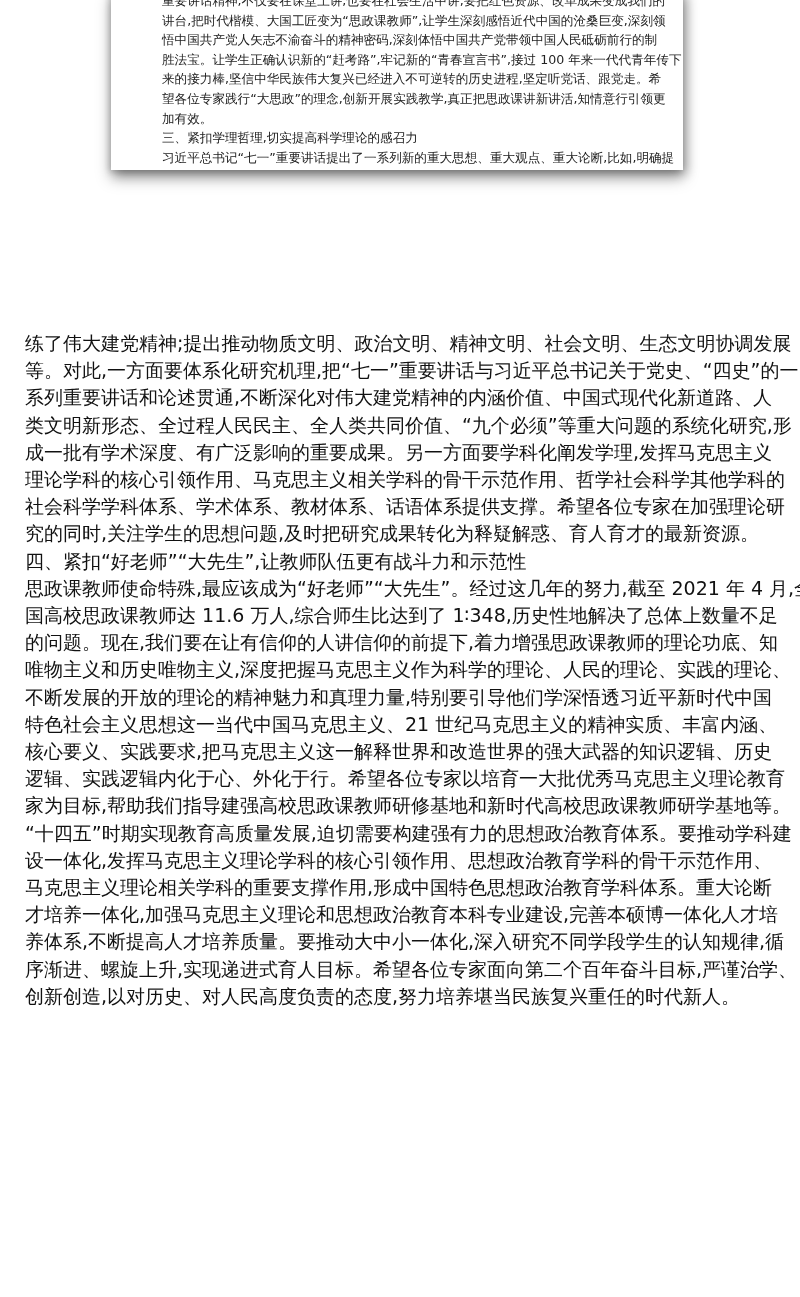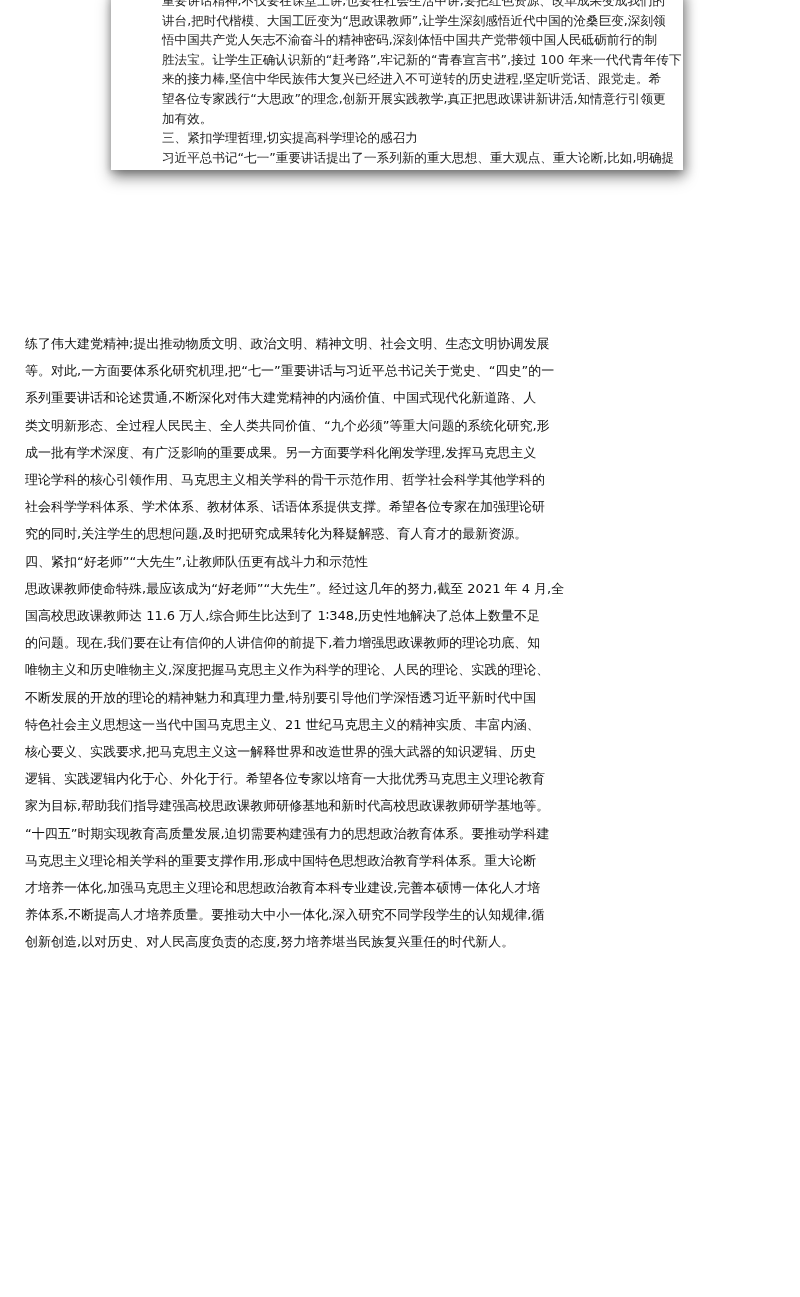--- a/index.html
+++ b/index.html
@@ -13,21 +13,21 @@
     box-shadow: 0 8px 14px rgba(0,0,0,0.35), 4px 4px 10px rgba(0,0,0,0.25), -2px 2px 6px rgba(0,0,0,0.15);
     overflow: hidden;
   }
   .card-text {
     position: absolute; left: 51px; top: 1px; width: 480px;
     font-size: 12.6px; line-height: 19.6px; color: #222;
   }
   .card-line { white-space: nowrap; display: block; }
   .main-text {
     position: absolute; left: 25px; top: 330px; width: 760px;
-    font-size: 13px; line-height: 27.2px; color: #111;
+    font-size: 19px; line-height: 27.2px; color: #111;
   }
   .main-line { white-space: nowrap; display: block; letter-spacing: 0px; }
 </style>
 </head>
 <body>
 
 <div class="card">
   <div class="card-text">
     <span class="card-line">重要讲话精神,不仅要在课堂上讲,也要在社会生活中讲,要把红色资源、改革成果变成我们的</span>
     <span class="card-line">讲台,把时代楷模、大国工匠变为“思政课教师”,让学生深刻感悟近代中国的沧桑巨变,深刻领</span>
@@ -55,17 +55,19 @@
   <span class="main-line">思政课教师使命特殊,最应该成为“好老师”“大先生”。经过这几年的努力,截至 2021 年 4 月,全</span>
   <span class="main-line">国高校思政课教师达 11.6 万人,综合师生比达到了 1∶348,历史性地解决了总体上数量不足</span>
   <span class="main-line">的问题。现在,我们要在让有信仰的人讲信仰的前提下,着力增强思政课教师的理论功底、知</span>
   <span class="main-line">唯物主义和历史唯物主义,深度把握马克思主义作为科学的理论、人民的理论、实践的理论、</span>
   <span class="main-line">不断发展的开放的理论的精神魅力和真理力量,特别要引导他们学深悟透习近平新时代中国</span>
   <span class="main-line">特色社会主义思想这一当代中国马克思主义、21 世纪马克思主义的精神实质、丰富内涵、</span>
   <span class="main-line">核心要义、实践要求,把马克思主义这一解释世界和改造世界的强大武器的知识逻辑、历史</span>
   <span class="main-line">逻辑、实践逻辑内化于心、外化于行。希望各位专家以培育一大批优秀马克思主义理论教育</span>
   <span class="main-line">家为目标,帮助我们指导建强高校思政课教师研修基地和新时代高校思政课教师研学基地等。</span>
   <span class="main-line">“十四五”时期实现教育高质量发展,迫切需要构建强有力的思想政治教育体系。要推动学科建</span>
+  <span class="main-line">设一体化,发挥马克思主义理论学科的核心引领作用、思想政治教育学科的骨干示范作用、</span>
   <span class="main-line">马克思主义理论相关学科的重要支撑作用,形成中国特色思想政治教育学科体系。重大论断</span>
   <span class="main-line">才培养一体化,加强马克思主义理论和思想政治教育本科专业建设,完善本硕博一体化人才培</span>
   <span class="main-line">养体系,不断提高人才培养质量。要推动大中小一体化,深入研究不同学段学生的认知规律,循</span>
+  <span class="main-line">序渐进、螺旋上升,实现递进式育人目标。希望各位专家面向第二个百年奋斗目标,严谨治学、</span>
   <span class="main-line">创新创造,以对历史、对人民高度负责的态度,努力培养堪当民族复兴重任的时代新人。</span>
 </div>
 
 </body></html>

